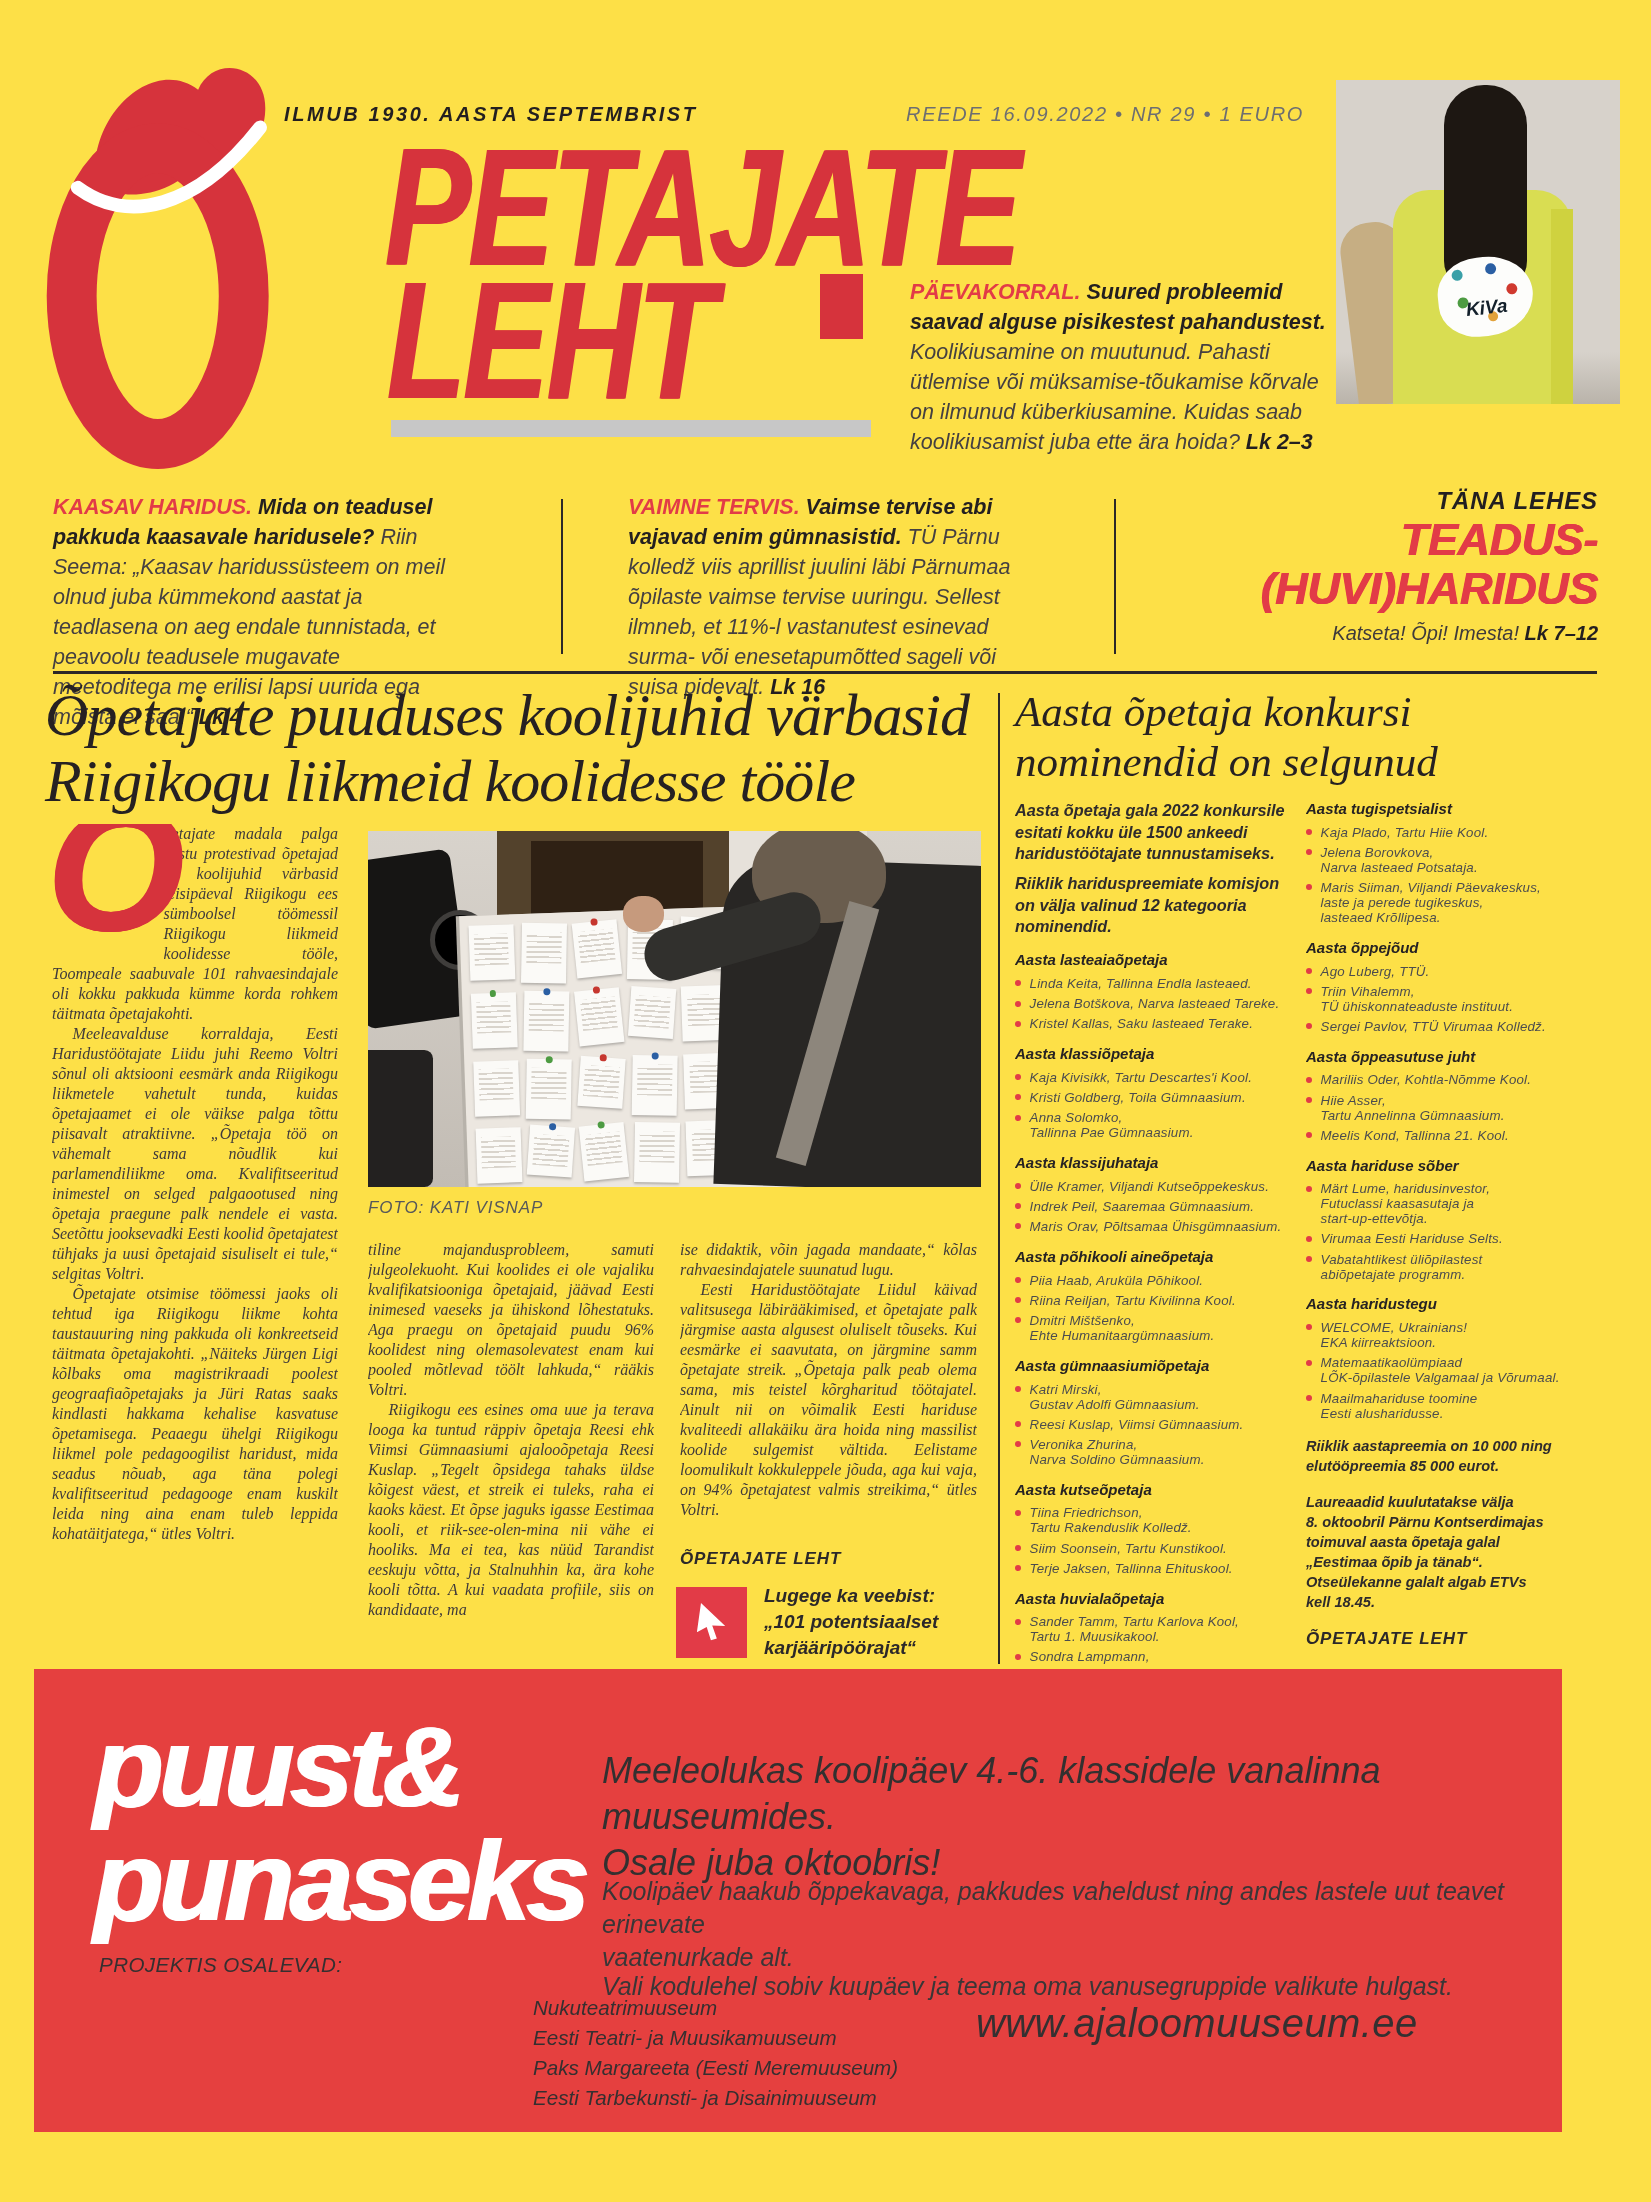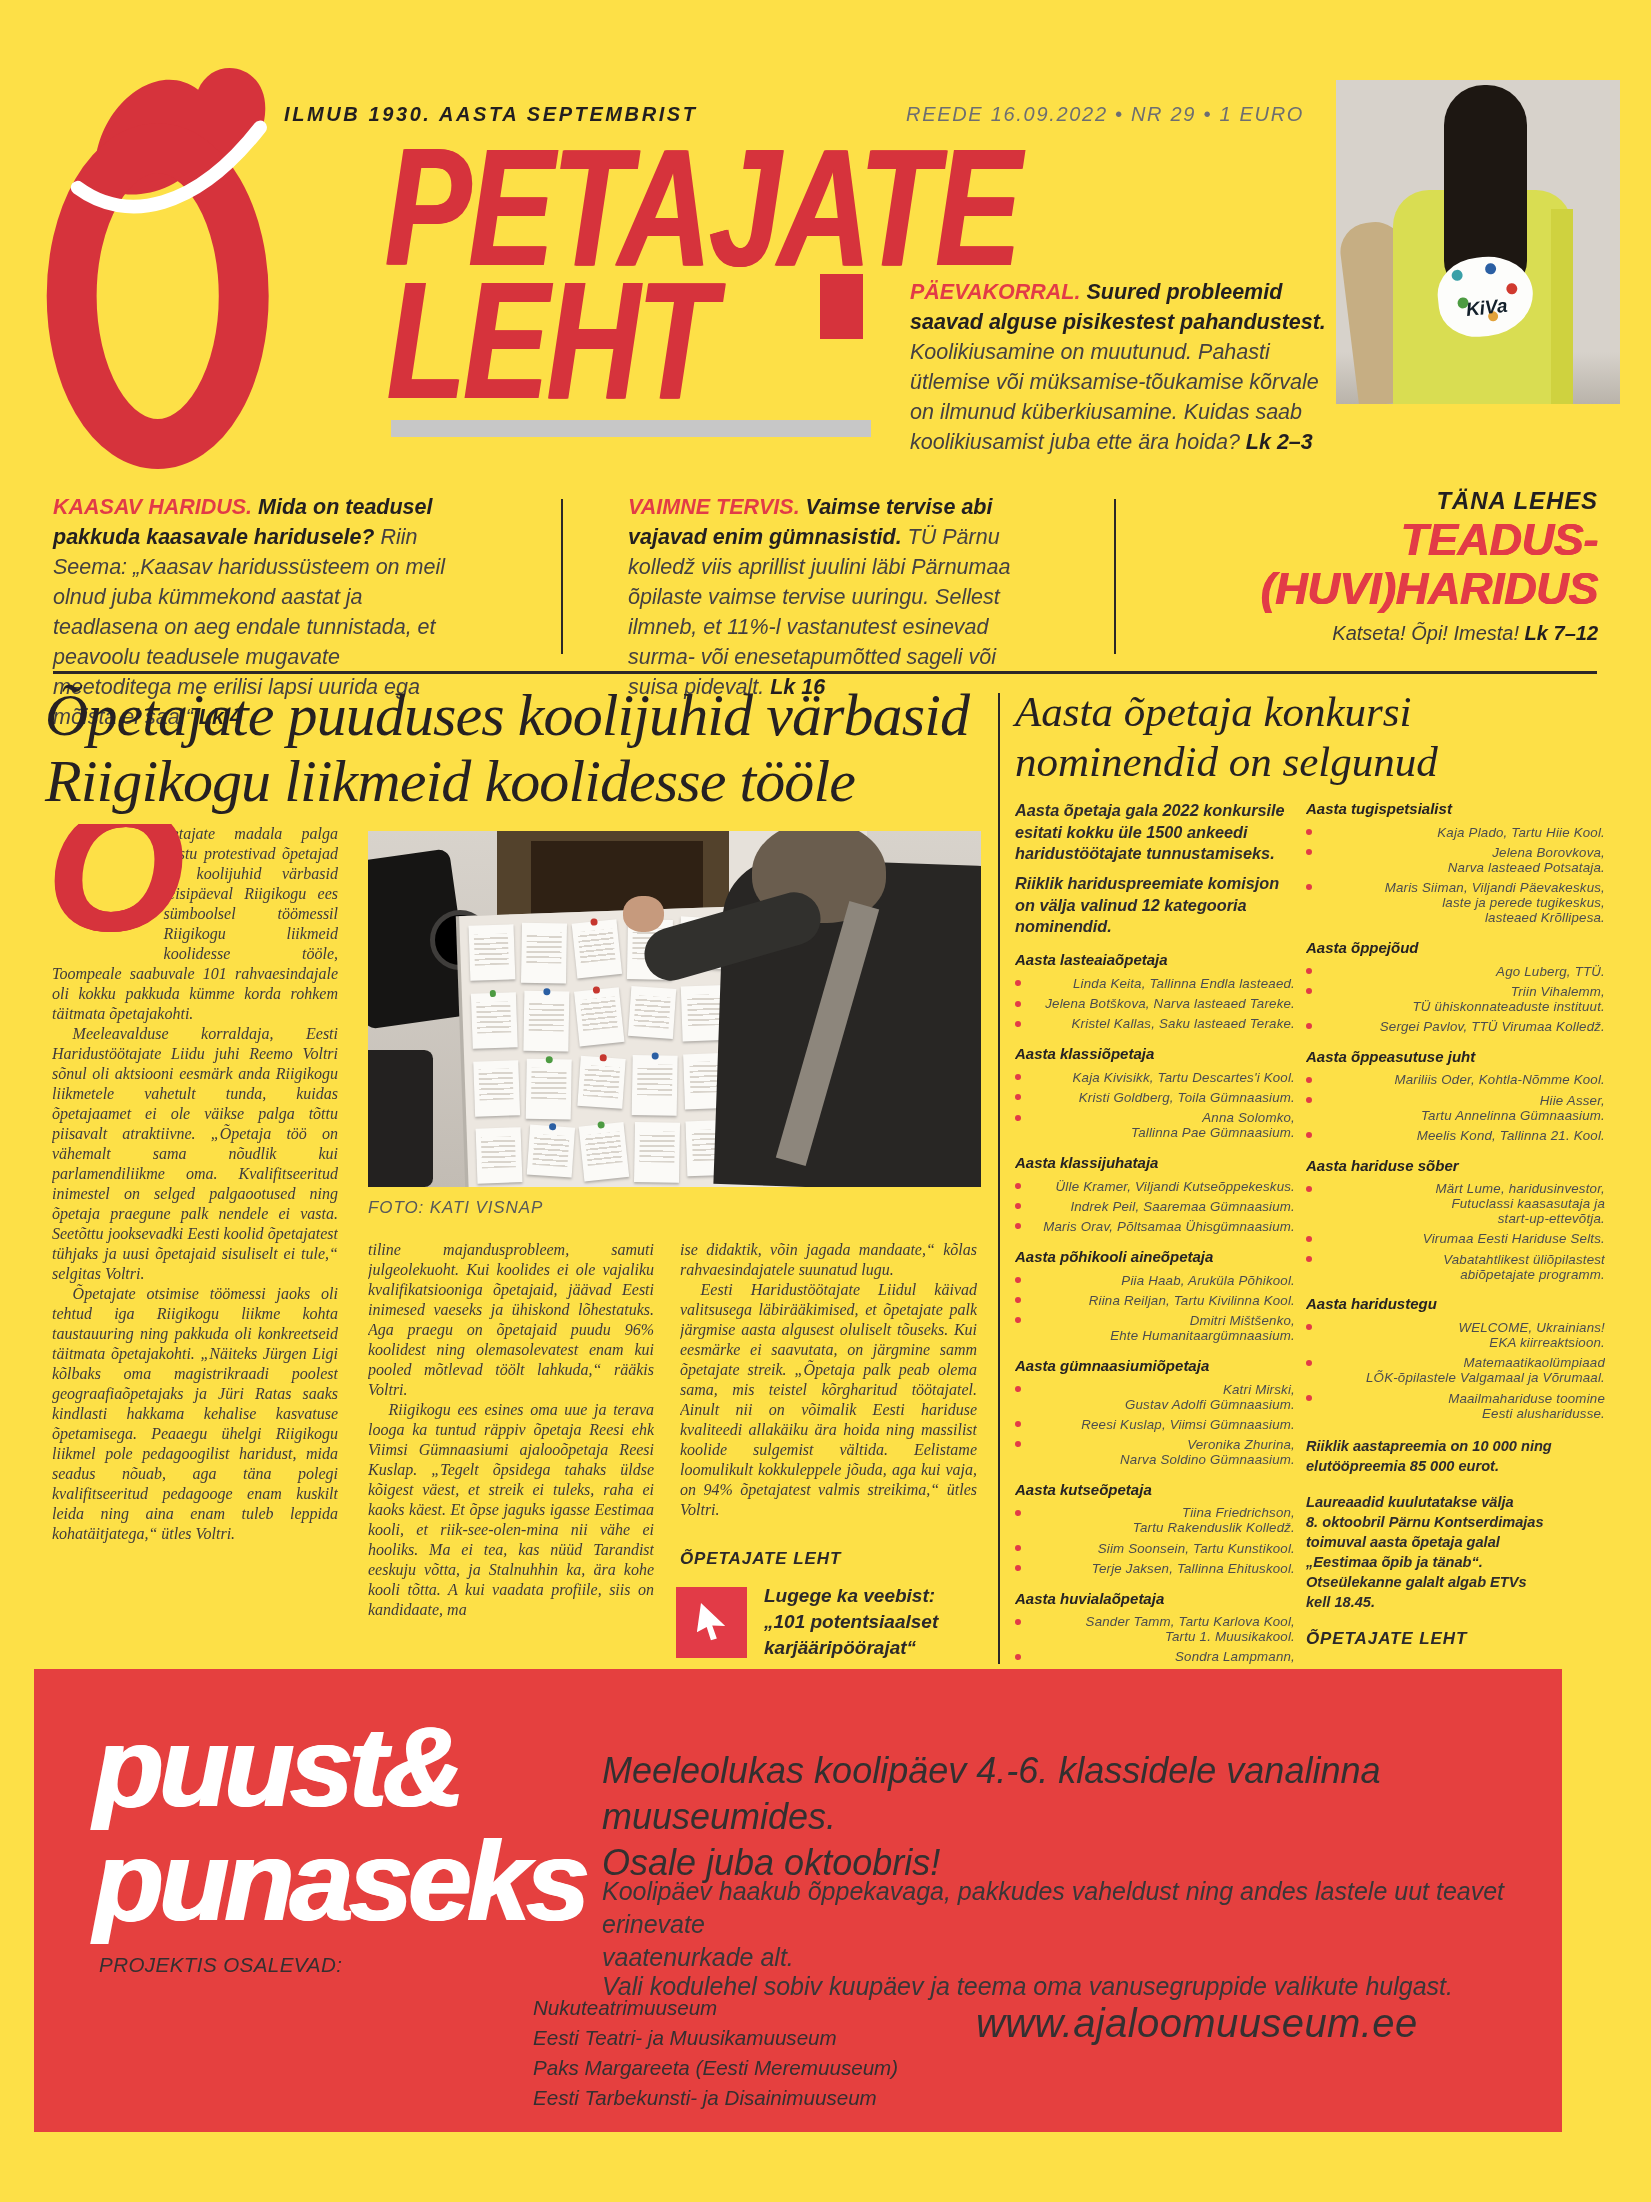--- a/index.html
+++ b/index.html
@@ -130,21 +130,21 @@
 
   
   .awhead{left:1015px;top:687px;width:602px;font-family:"Liberation Serif",serif;font-size:43px;
         line-height:50px;color:#262122;white-space:pre-line;}
   .awcol{font-size:13.3px;line-height:15px;color:#4c4c4e;}
   .awleft{left:1015px;top:800px;width:280px;height:865px;overflow:hidden;}
   .awright{left:1306px;top:800px;width:299px;height:865px;overflow:hidden;}
   .awintro p{margin:0 0 8.6px;font-weight:bold;font-size:16.3px;line-height:21.5px;color:#2f2b2c;}
   .cat{margin-top:13.8px;}
   .cat h4{margin:0 0 7.7px;font-size:15px;line-height:17px;color:#262223;}
-  .li{position:relative;padding-left:14.6px;margin-bottom:5.2px;white-space:pre-line;letter-spacing:0.2px;text-align:right;}
+  .li{position:relative;padding-left:14.6px;margin-bottom:5.2px;white-space:pre-line;letter-spacing:0.2px;}
   .li::before{content:"";position:absolute;left:0;top:4.3px;width:6px;height:6px;border-radius:50%;
         background:#e23b47;}
   .note{margin-top:15.5px;font-weight:bold;font-size:14.6px;line-height:20px;color:#2f2b2c;
         white-space:pre-line;}
   .awsign{margin-top:19px;}
 
   
   .ad{left:34px;top:1669px;width:1528px;height:463px;background:#e5403f;}
   .ad .logo{position:absolute;left:60px;color:#ffffff;font-weight:bold;font-size:114px;
         line-height:1;letter-spacing:-4.3px;text-shadow:1.3px 0 currentColor,-1.3px 0 currentColor;}

